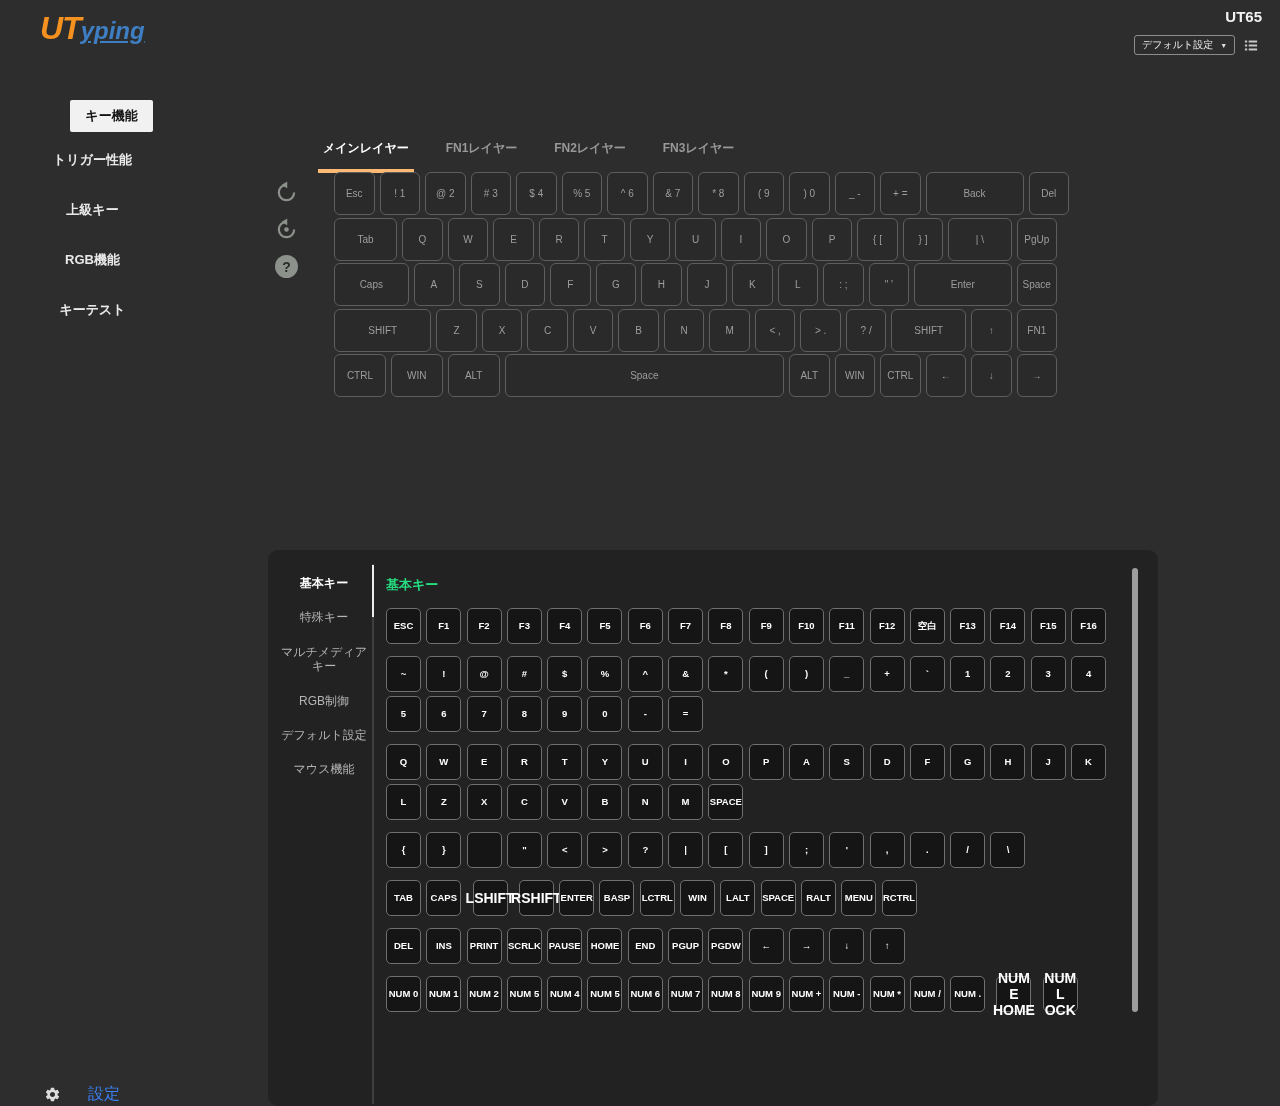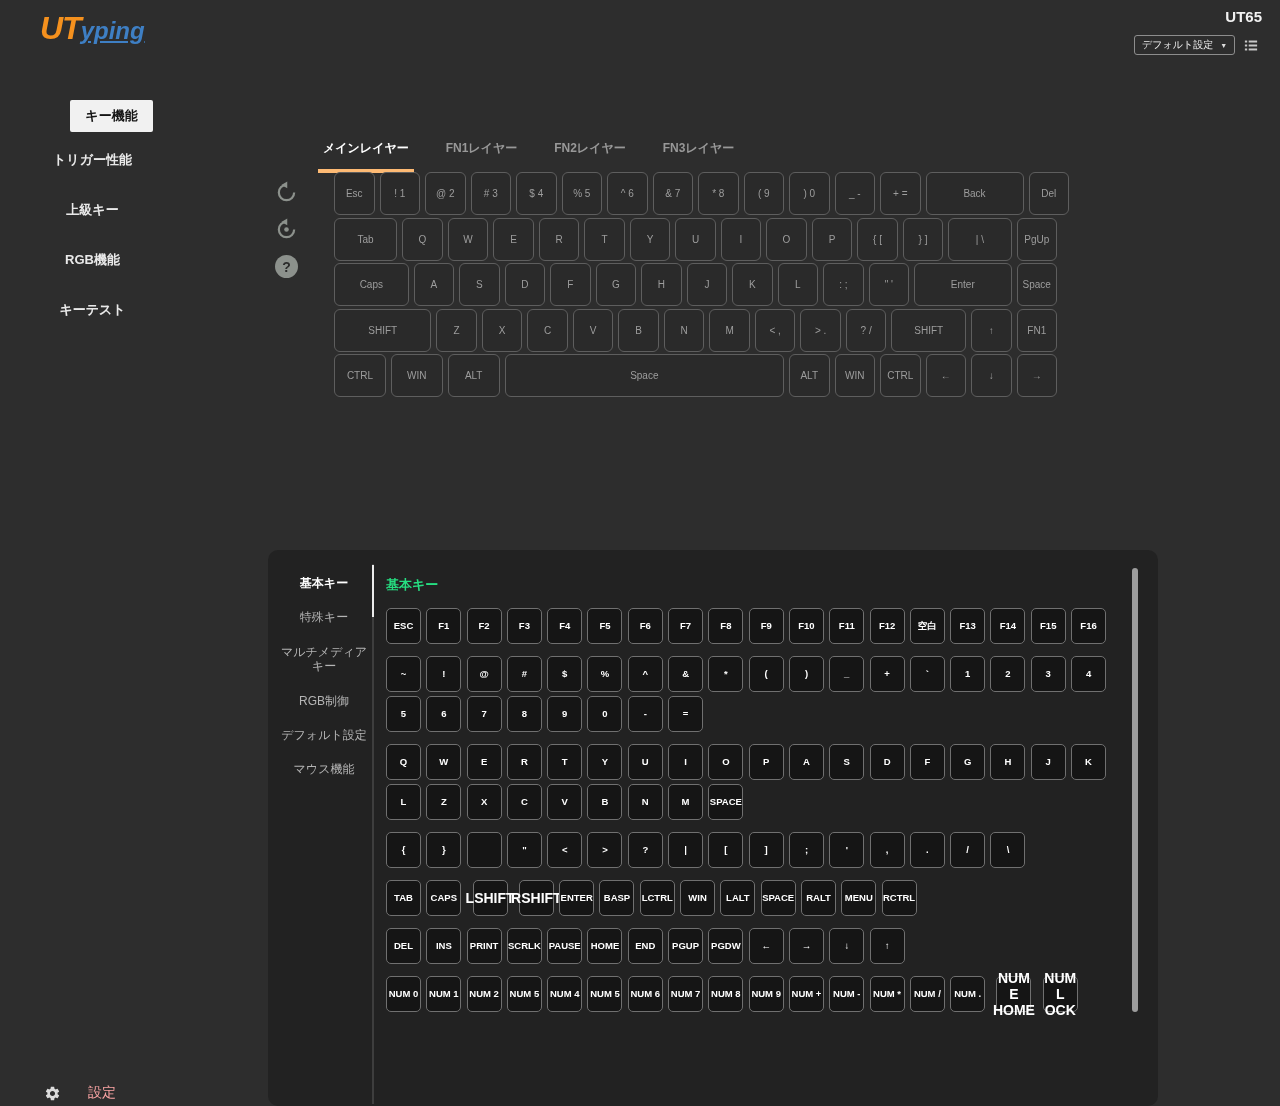--- a/index.html
+++ b/index.html
@@ -49,21 +49,21 @@
   #panel-keys { position:absolute; left:118px; top:58px; }
   .pgroup { margin-bottom:12px; }
   .prow { display:flex; margin-bottom:4px; }
   .pkey { width:35px; height:36px; margin-right:5.3px; background:#151515; border:1px solid #707070; border-radius:5px;
           color:#fff; font-weight:bold; font-size:9.5px; line-height:1.15; text-align:center;
           display:flex; align-items:center; justify-content:center; white-space:pre-line; cursor:pointer; }
   .pkey.small { font-size:14px;margin-left:6px; }
   .scrollbar { position:absolute; left:864px; top:18px; width:6px; height:444px; background:#9d9d9d; border-radius:3px; cursor:pointer; }
   
   #footer { position:absolute; left:44px; top:1084px; display:flex; align-items:center; gap:11px; }
-  .settings-label { font-size:14px; color:#fca5a5;padding-left:16px; }
+  .settings-label { font-size:16px; color:#3b82f6;padding-left:16px; }
 </style>
 </head>
 <body>
 
 <div class="logo">
   <span class="ut">UT</span><span class="yping">yping</span>
 </div>
 <div class="device-name">UT65</div>
 <div class="profile-row">
   <div class="dropdown">

